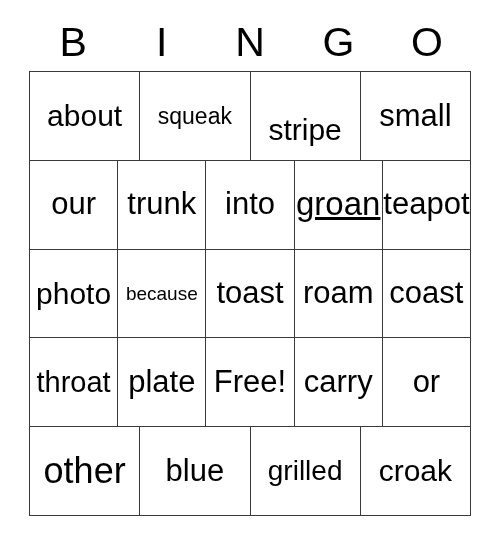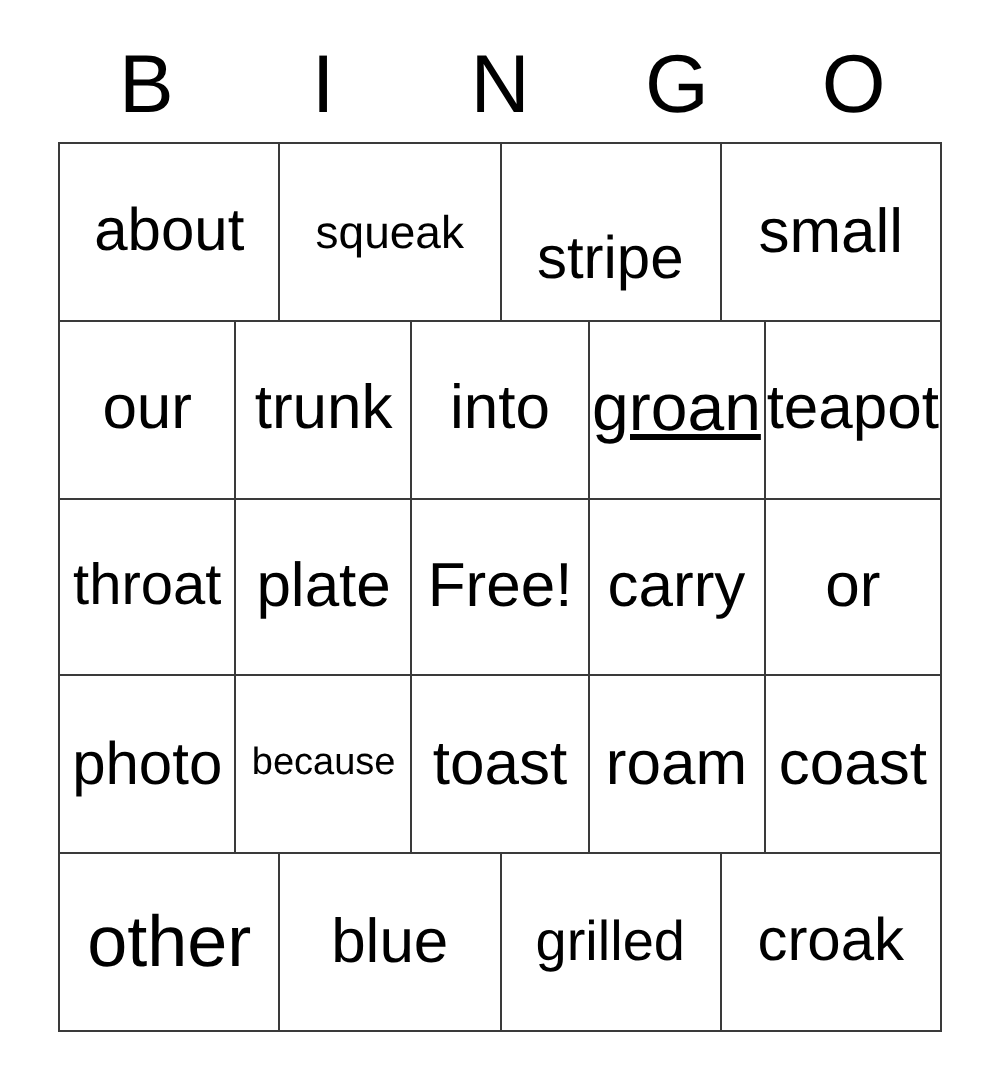--- a/index.html
+++ b/index.html
@@ -122,51 +122,51 @@
       <div class="bingo-cell">
           <span class="cell-text" style="font-size: 33px; text-decoration: underline;">groan</span>
         </div>
       <div class="bingo-cell">
           <span class="cell-text" style="font-size: 31px; text-align: right;">teapot</span>
         </div>
     </div>
 
     <div class="bingo-row">
       <div class="bingo-cell">
+          <span class="cell-text" style="font-size: 30px;">photo</span>
+        </div>
+      <div class="bingo-cell">
+          <span class="cell-text" style="font-size: 19px;">because</span>
+        </div>
+      <div class="bingo-cell">
+          <span class="cell-text" style="font-size: 31px;">toast</span>
+        </div>
+      <div class="bingo-cell">
+          <span class="cell-text" style="font-size: 31px;">roam</span>
+        </div>
+      <div class="bingo-cell">
+          <span class="cell-text" style="font-size: 31px;">coast</span>
+        </div>
+    </div>
+
+    <div class="bingo-row">
+      <div class="bingo-cell">
           <span class="cell-text" style="font-size: 29px;">throat</span>
         </div>
       <div class="bingo-cell">
           <span class="cell-text" style="font-size: 31px;">plate</span>
         </div>
       <div class="bingo-cell">
           <span class="cell-text" style="font-size: 31px;">Free!</span>
         </div>
       <div class="bingo-cell">
           <span class="cell-text" style="font-size: 31px;">carry</span>
         </div>
       <div class="bingo-cell">
           <span class="cell-text" style="font-size: 31px;">or</span>
-        </div>
-    </div>
-
-    <div class="bingo-row">
-      <div class="bingo-cell">
-          <span class="cell-text" style="font-size: 30px;">photo</span>
-        </div>
-      <div class="bingo-cell">
-          <span class="cell-text" style="font-size: 19px;">because</span>
-        </div>
-      <div class="bingo-cell">
-          <span class="cell-text" style="font-size: 31px;">toast</span>
-        </div>
-      <div class="bingo-cell">
-          <span class="cell-text" style="font-size: 31px;">roam</span>
-        </div>
-      <div class="bingo-cell">
-          <span class="cell-text" style="font-size: 31px;">coast</span>
         </div>
     </div>
 
     <div class="bingo-row">
       <div class="bingo-cell">
           <span class="cell-text" style="font-size: 36px;">other</span>
         </div>
       <div class="bingo-cell">
           <span class="cell-text" style="font-size: 31px;">blue</span>
         </div>

